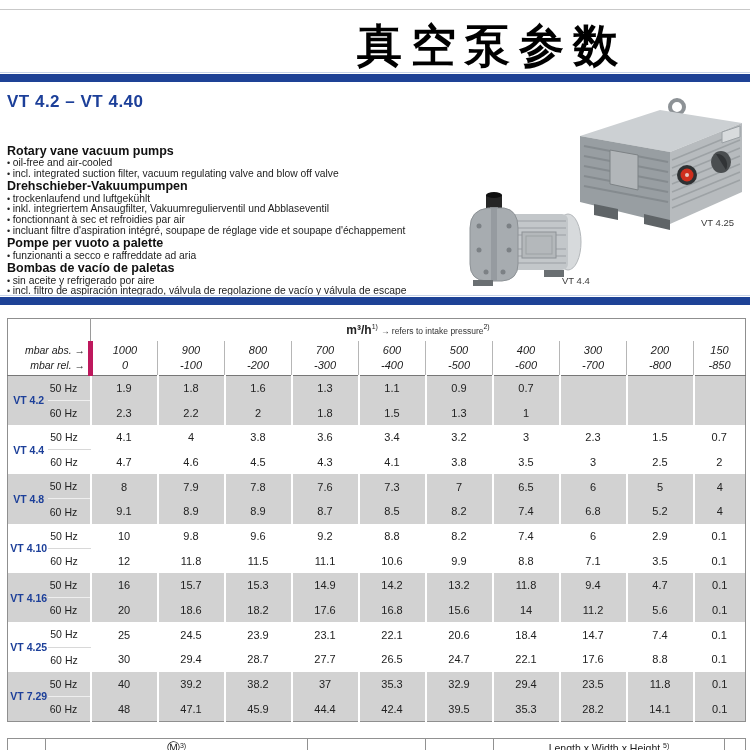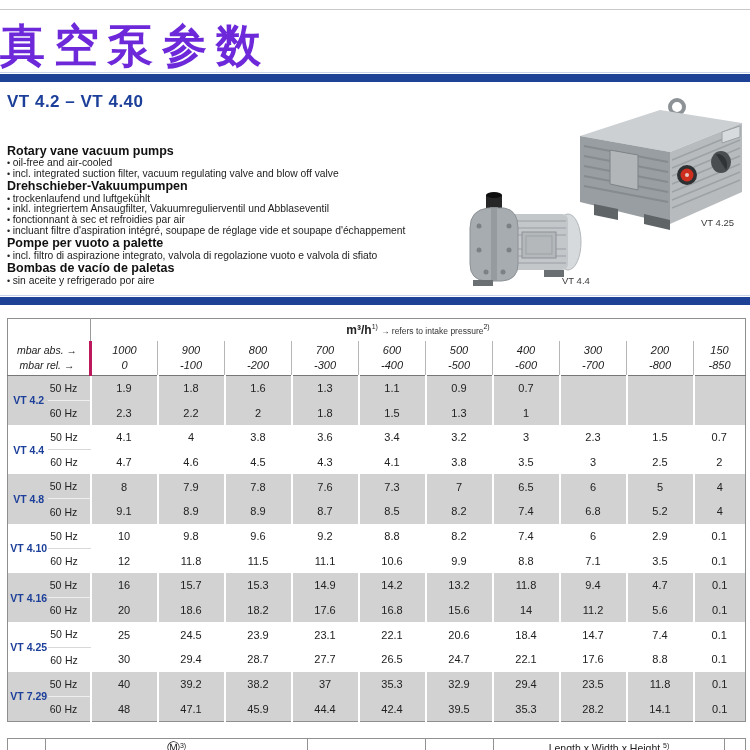--- a/index.html
+++ b/index.html
@@ -6,22 +6,22 @@
   html,body { background:#fff; }
   .page {
     position:relative; width:750px; height:750px; overflow:hidden;
     background:#fff; font-family:"Liberation Sans", sans-serif; color:#222;
   }
   
   .hairline-top { position:absolute; left:0; top:9px; width:750px; height:1px; background:#c9c9c9; }
   
   .page-title {
     position:absolute; left:0; top:18px; width:627px; height:56px;
-    text-align:left; font-family:"DejaVu Serif", serif; font-weight:bold;
-    font-size:45px; line-height:56px; letter-spacing:9px; color:#6d28d9;
+    text-align:right; font-family:"DejaVu Serif", serif; font-weight:bold;
+    font-size:45px; line-height:56px; letter-spacing:9px; color:#000000;
   }
   .bar-lite { position:absolute; left:0; width:750px; height:1px; background:#c7d3e8; }
   .bar-blue { position:absolute; left:0; width:750px; height:8px; }
   
   .model-range {
     position:absolute; left:7px; top:92px; font-size:17px; font-weight:bold;
     letter-spacing:.5px;
   }
   
   .langs { position:absolute; left:7px; top:116px; width:450px;margin-top:28px; }
@@ -40,23 +40,23 @@
     width:738px; border-collapse:collapse; table-layout:fixed;
     font-size:11px; color:#222; border:1px solid #8f8f8f;
   }
   table.flow td { overflow:hidden; white-space:nowrap; }
   tr.unit-row td { height:22px; vertical-align:middle; }
   td.unit-cell { text-align:center; border-left:1px solid #9a9a9a; }
   .unit-main { font-weight:bold; font-size:12px; }
   .unit-note { font-size:8.5px; color:#333; }
   sup.fn { font-size:7px; vertical-align:super; line-height:0; }
   tr.mbar-row td { height:35px; font-style:italic; vertical-align:middle; border-bottom:1px solid #777; }
-  td.mbar-label { text-align:center; padding-right:3px; line-height:15px; font-size:10.5px; }
+  td.mbar-label { text-align:right; padding-right:3px; line-height:15px; font-size:10.5px; }
   td.mbar-val { text-align:center; border-left:1px solid #b6b6b6; line-height:15px; }
-  td.mbar-val.first { border-left:3px solid #be185d; }
+  td.mbar-val.first { border-left:5px solid #be185d; }
   tbody.data td { height:24.7px; text-align:center; vertical-align:middle; }
   td.model { text-align:left; padding-left:2px; font-weight:bold; font-size:10.5px; }
   td.hz { text-align:right; padding-right:10px; font-size:10.5px; }
   tr.g td { background:#d2d2d2; }
   tr.g td.val { border-left:2px solid #fff; }
   tr.g.r1 td.hz { border-bottom:1px solid #efefef; }
   tr.w.r1 td.hz { border-bottom:1px solid #d8d8d8; }
   
   .dims-wrap { position:absolute; left:7px; top:738px; }
   table.dims {
@@ -91,25 +91,26 @@
         <div class="lang-h">Drehschieber-Vakuumpumpen</div>
         <div class="lang-b"><span class="bullet">• </span><span>trockenlaufend und luftgekühlt</span></div>
         <div class="lang-b"><span class="bullet">• </span><span>inkl. integriertem Ansaugfilter, Vakuumregulierventil und Abblaseventil</span></div>
       </div>
       <div class="lang">
         <div class="lang-b"><span class="bullet">• </span><span>fonctionnant à sec et refroidies par air</span></div>
         <div class="lang-b"><span class="bullet">• </span><span>incluant filtre d'aspiration intégré, soupape de réglage vide et soupape d'échappement</span></div>
       </div>
       <div class="lang">
         <div class="lang-h">Pompe per vuoto a palette</div>
-        <div class="lang-b"><span class="bullet">• </span><span>incl. filtro di aspirazione integrato, valvola di regolazione vuoto e valvola di sfiato</span></div>
+        <div class="lang-b"><span class="bullet">• </span><span>funzionanti a secco e raffreddate ad aria</span></div>
       </div>
       <div class="lang">
         <div class="lang-h">Bombas de vacío de paletas</div>
         <div class="lang-b"><span class="bullet">• </span><span>sin aceite y refrigerado por aire</span></div>
+        <div class="lang-b"><span class="bullet">• </span><span>incl. filtro de aspiración integrado, válvula de regolazione de vacío y válvula de escape</span></div>
       </div>
     </div>
 
   <div class="photo-large">
     <svg width="192" height="134" viewBox="0 0 192 134">
 
       <circle cx="119" cy="11" r="7" fill="none" stroke="#8d9296" stroke-width="4"></circle>
       <path d="M106,24 q14,-8 28,-3 l-4,11 q-10,-4 -20,0 z" fill="#b9bec1"></path>
 
       <polygon points="22,40 102,14 184,27 112,56" fill="#ccd0d3"></polygon>

